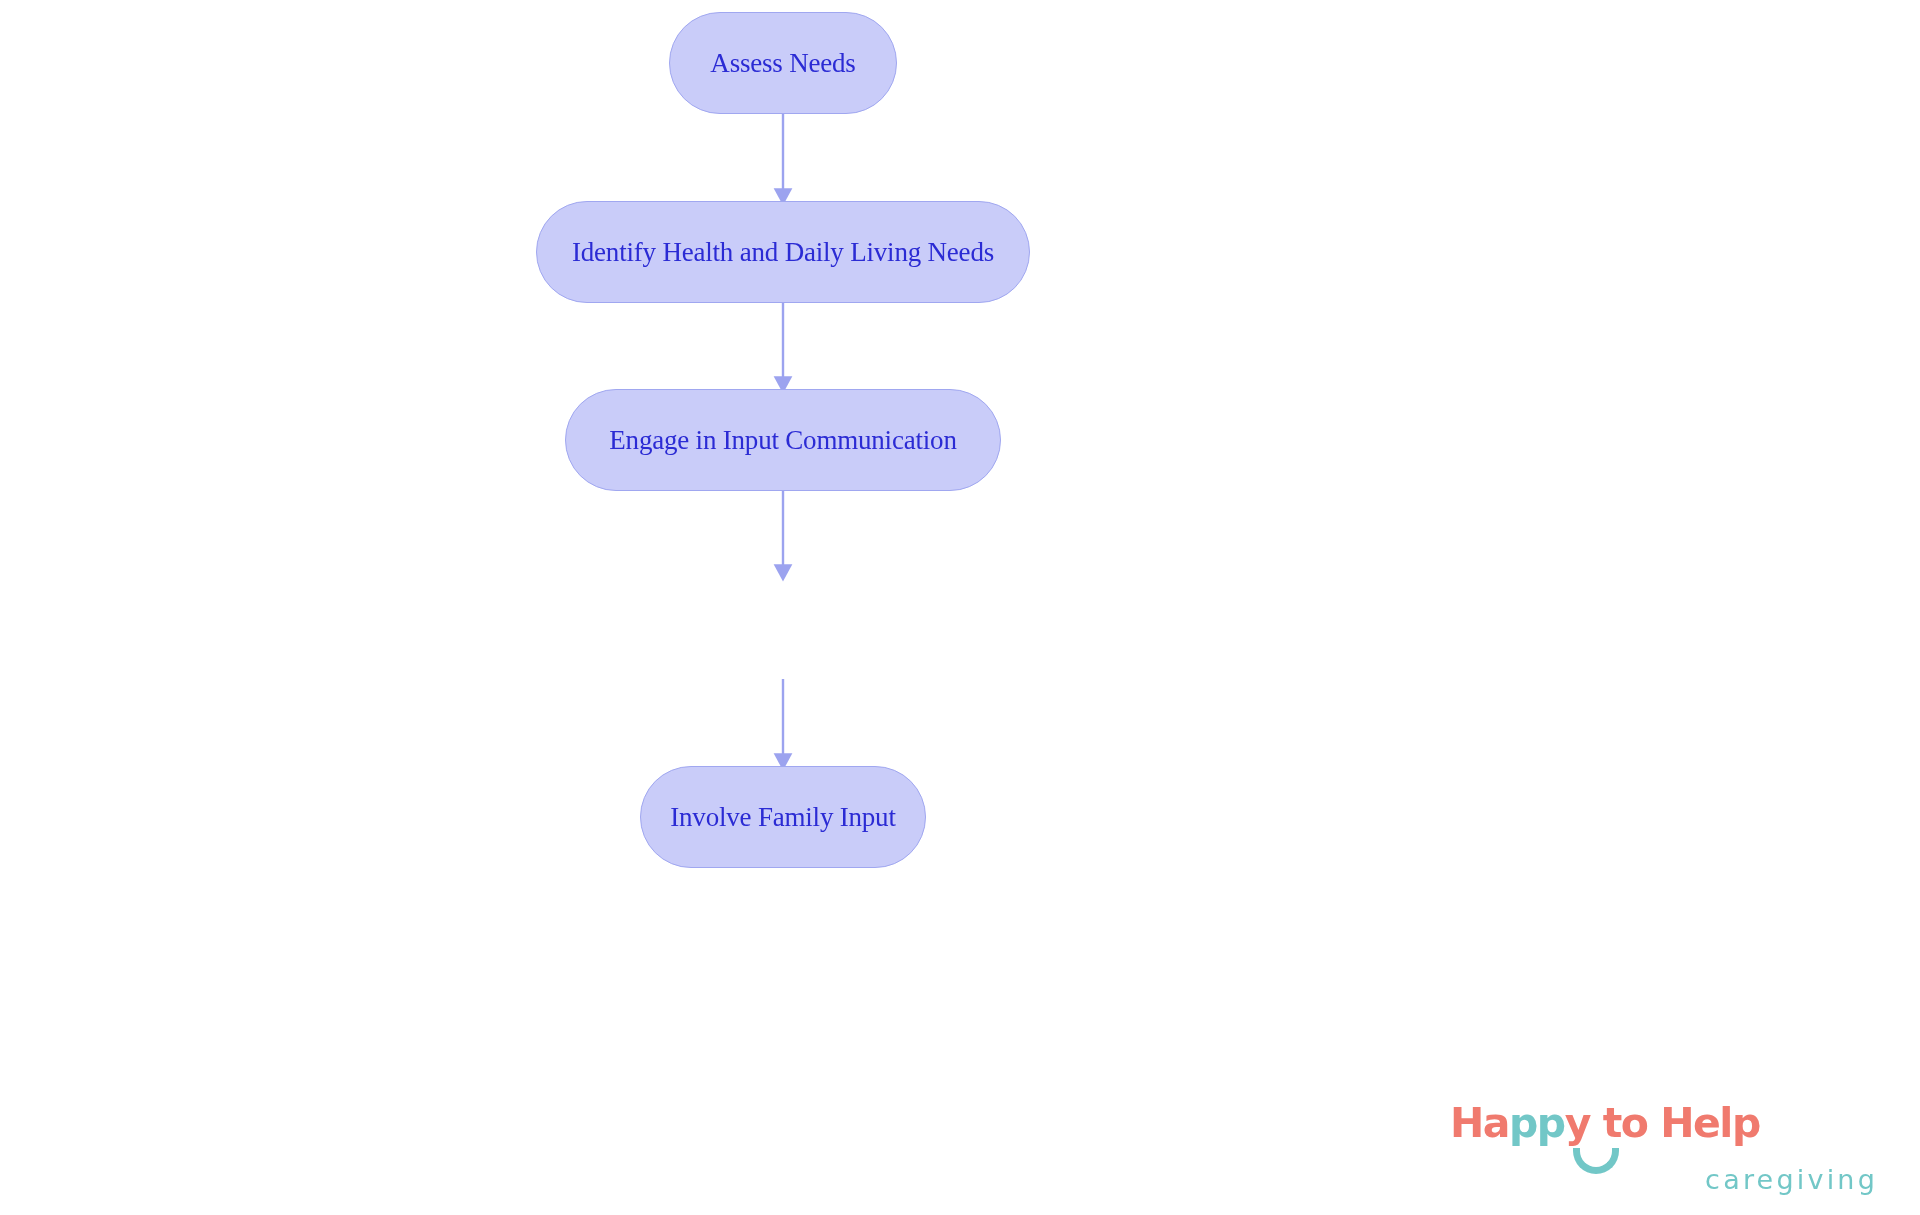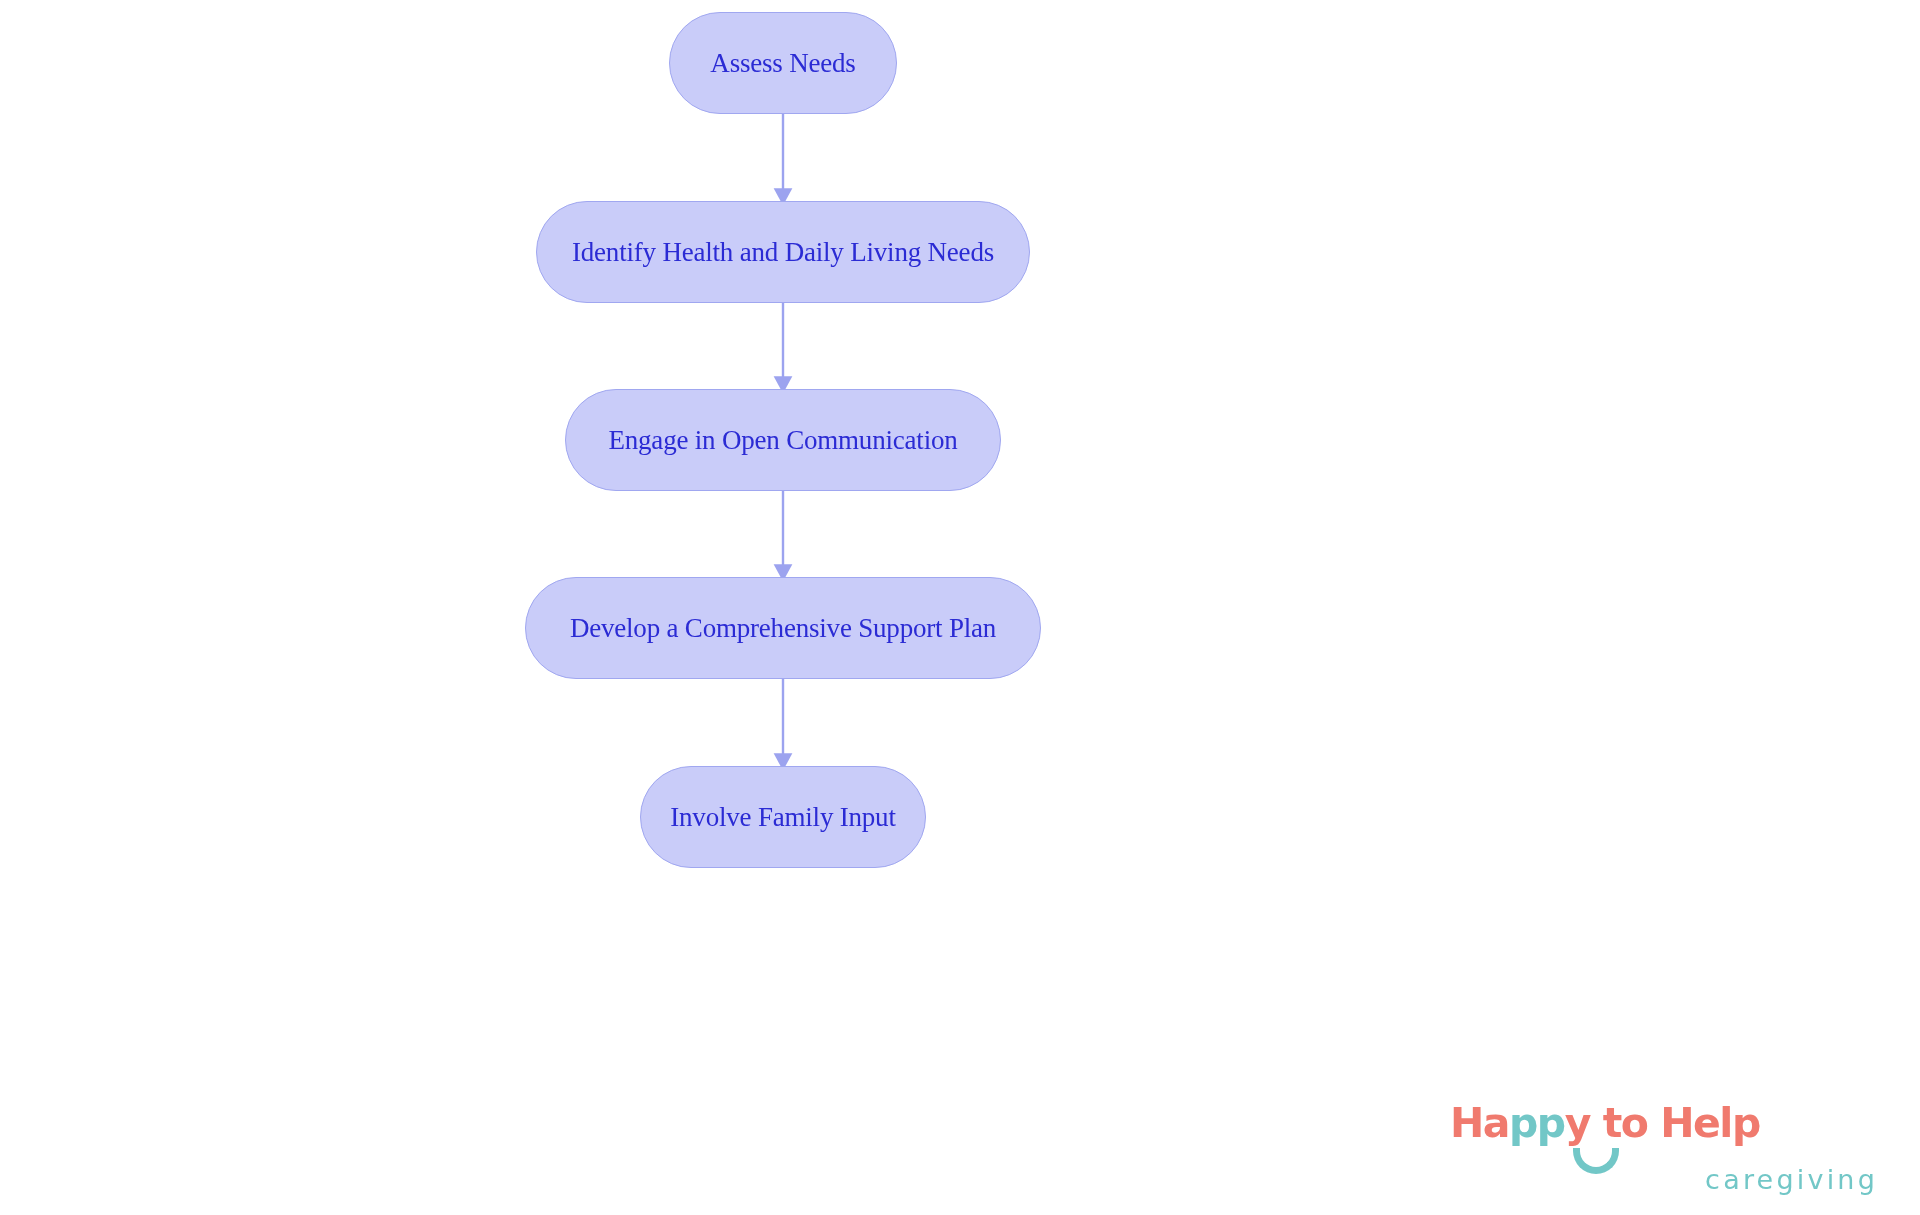--- a/index.html
+++ b/index.html
@@ -118,26 +118,23 @@
 
     <div class="node" style="left:669px; top:12px; width:228px; height:102px;">
       <span class="node-label">Assess Needs</span>
     </div>
 
     <div class="node" style="left:536px; top:201px; width:494px; height:102px;">
       <span class="node-label">Identify Health and Daily Living Needs</span>
     </div>
 
     <div class="node" style="left:565px; top:389px; width:436px; height:102px;">
-      <span class="node-label">Engage in Open Communication</span>
+      <span class="node-label">Engage in Input Communication</span>
     </div>
 
-    <div class="node" style="left:525px; top:577px; width:516px; height:102px;">
-      <span class="node-label">Develop a Comprehensive Support Plan</span>
-    </div>
 
     <div class="node" style="left:640px; top:766px; width:286px; height:102px;text-align:center;">
       <span class="node-label">Involve Family Input</span>
     </div>
 
   </div>
 
   <div id="logo">
     <div id="logo-wordmark"><span>Ha</span><span class="teal">pp</span><span>y to Help</span></div>
     <div id="logo-smile"></div>

